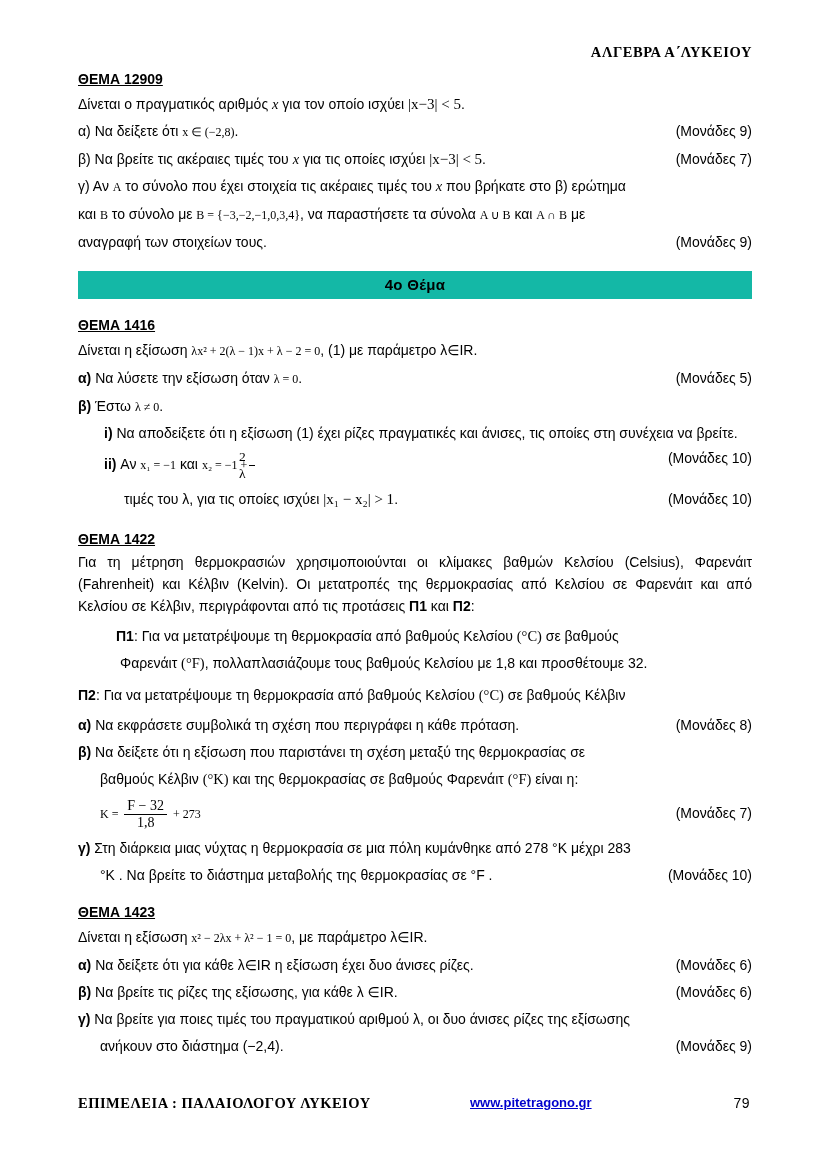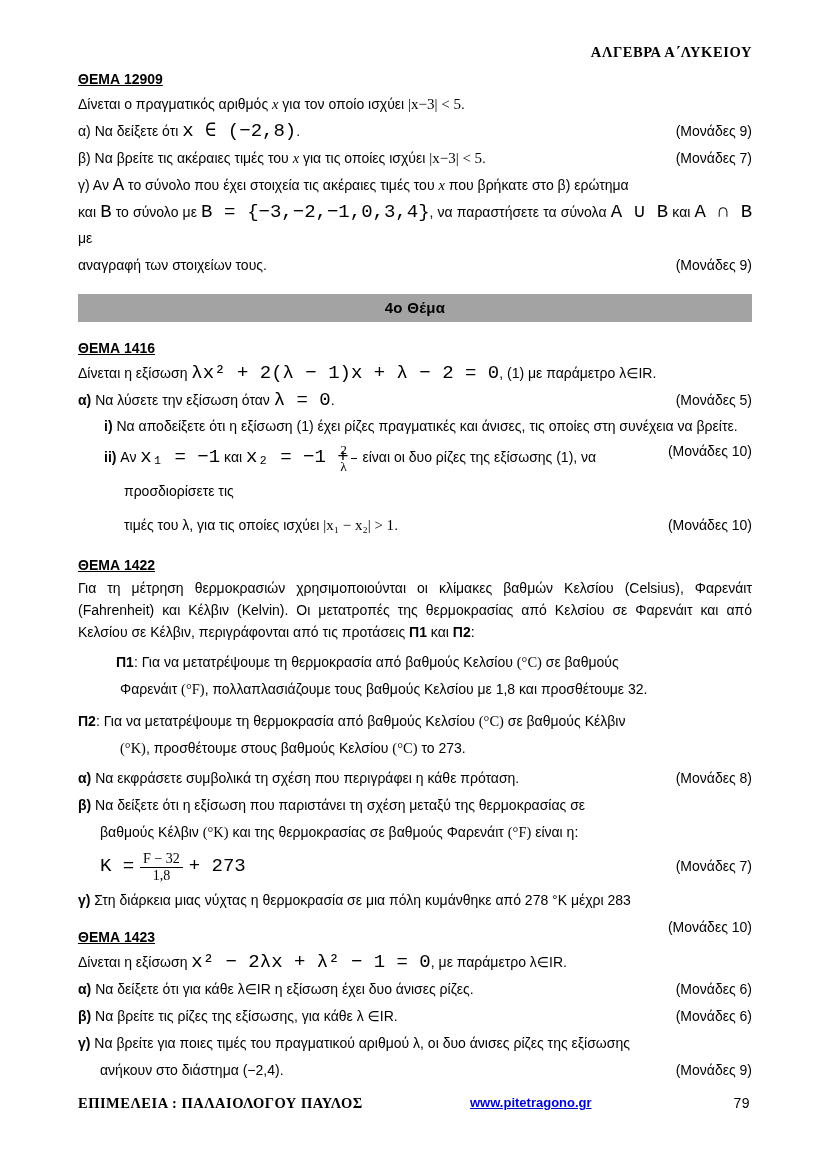--- a/index.html
+++ b/index.html
@@ -51,35 +51,35 @@
   }
   .just {
     text-align: justify;
   }
   .mono-var {
     font-family: "Liberation Serif", serif;
     font-style: italic;
     font-size: 14.5px;
   }
   .ser {
-    font-family: Liberation Mono, monospace;
-    font-size: 19px;
+    font-family: Liberation Serif, serif;
+    font-size: 12px;
   }
   .pts {
     float: right;
     font-size: 14px;
   }
   .ptsr {
     position: absolute;
     right: 0;
     top: 0;
     font-size: 14px;
   }
   .band {
-    background: #a3a3a3;
+    background: #14b8a6;
     text-align: center;
     font-weight: bold;
     font-size: 15px;
     padding: 5px 0 6px 0;
     margin: 16px 0 18px 0;
     letter-spacing: 0.3px;
   }
   .blk {
     margin-bottom: 2px;
   }
@@ -230,34 +230,38 @@
         <span class="ser">λx² + 2(λ − 1)x + λ − 2 = 0</span><span>, (1) με παράμετρο λ∈IR.</span>
       </div>
 
       <div class="line">
         <span class="bold">α)</span>
         <span>Να λύσετε την εξίσωση όταν</span>
         <span class="ser">λ = 0</span>.
         <span class="ptsr">(Μονάδες 5)</span>
       </div>
 
+      <div class="line">
+        <span class="bold">β)</span>
+        <span>Έστω</span>
+        <span class="ser">λ ≠ 0</span><span>.</span>
+      </div>
 
       <div class="line just ind2" style="line-height:25px;">
         <span class="bold">i)</span>
         <span>Να αποδείξετε ότι η εξίσωση (1) έχει ρίζες πραγματικές και άνισες, τις οποίες στη συνέχεια να βρείτε.</span>
         <span class="pts">(Μονάδες 10)</span>
       </div>
 
       <div class="line ind2 tall">
         <span class="bold">ii)</span>
         <span>Αν</span>
         <span class="ser">x₁ = −1</span>
         <span>και</span>
         <span class="ser">x₂ = −1 +</span><span class="frac"><span class="num">2</span><span class="den">λ</span></span>
-        <span>είναι οι δυο ρίζες της εξίσωσης (1), να προσδιορίσετε τις</span>
       </div>
 
       <div class="line ind3" style="line-height:32px;">
         <span>τιμές του λ, για τις οποίες ισχύει</span>
         <span class="abs-wrap">|x₁ − x₂| &gt; 1</span><span>.</span>
         <span class="ptsr">(Μονάδες 10)</span>
       </div>
     </div>
 
     <div class="sec blk">
@@ -280,25 +284,20 @@
         <span>Φαρενάιτ</span>
         <span class="deg">(°F)</span><span>, πολλαπλασιάζουμε τους βαθμούς Κελσίου με 1,8 και προσθέτουμε 32.</span>
       </div>
 
       <div class="line just" style="margin-top:6px;">
         <span class="bold">Π2</span><span>: Για να μετατρέψουμε τη θερμοκρασία από βαθμούς Κελσίου</span>
         <span class="deg">(°C)</span>
         <span>σε βαθμούς Κέλβιν</span>
       </div>
 
-      <div class="line just" style="padding-left:42px;">
-        <span class="deg">(°K)</span><span>, προσθέτουμε στους βαθμούς Κελσίου</span>
-        <span class="deg">(°C)</span>
-        <span>το 273.</span>
-      </div>
 
       <div class="line" style="margin-top:4px;">
         <span class="bold">α)</span>
         <span>Να εκφράσετε συμβολικά τη σχέση που περιγράφει η κάθε πρόταση.</span>
         <span class="ptsr">(Μονάδες 8)</span>
       </div>
 
       <div class="line just hang">
         <span class="bold">β)</span>
         <span>Να δείξετε ότι η εξίσωση που παριστάνει τη σχέση μεταξύ της θερμοκρασίας σε</span>
@@ -318,20 +317,21 @@
         <span class="ser">+ 273</span>
         <span class="ptsr">(Μονάδες 7)</span>
       </div>
 
       <div class="line just hang">
         <span class="bold">γ)</span>
         <span>Στη διάρκεια μιας νύχτας η θερμοκρασία σε μια πόλη κυμάνθηκε από 278 °K μέχρι 283</span>
       </div>
 
       <div class="line" style="padding-left:22px;">
+        <span>°K . Να βρείτε το διάστημα μεταβολής της θερμοκρασίας σε °F .</span>
         <span class="ptsr">(Μονάδες 10)</span>
       </div>
     </div>
 
     <div class="sec blk">
       <div class="thema-title">ΘΕΜΑ 1423</div>
 
       <div class="line">
         <span>Δίνεται η εξίσωση</span>
         <span class="ser">x² − 2λx + λ² − 1 = 0</span><span>, με παράμετρο λ∈IR.</span>
@@ -356,18 +356,18 @@
 
       <div class="line" style="padding-left:22px;">
         <span>ανήκουν στο διάστημα (−2,4).</span>
         <span class="ptsr">(Μονάδες 9)</span>
       </div>
     </div>
 
   </div>
 
   <div class="footer">
-    <span>ΕΠΙΜΕΛΕΙΑ : ΠΑΛΑΙΟΛΟΓΟΥ ΠΑΥΛΟΣ</span>
+    <span>ΕΠΙΜΕΛΕΙΑ : ΠΑΛΑΙΟΛΟΓΟΥ ΛΥΚΕΙΟΥ</span>
     <a class="footer-link" href="#">www.pitetragono.gr</a>
     <span class="footer-page">79</span>
   </div>
 
 </div>
 
 </body></html>

